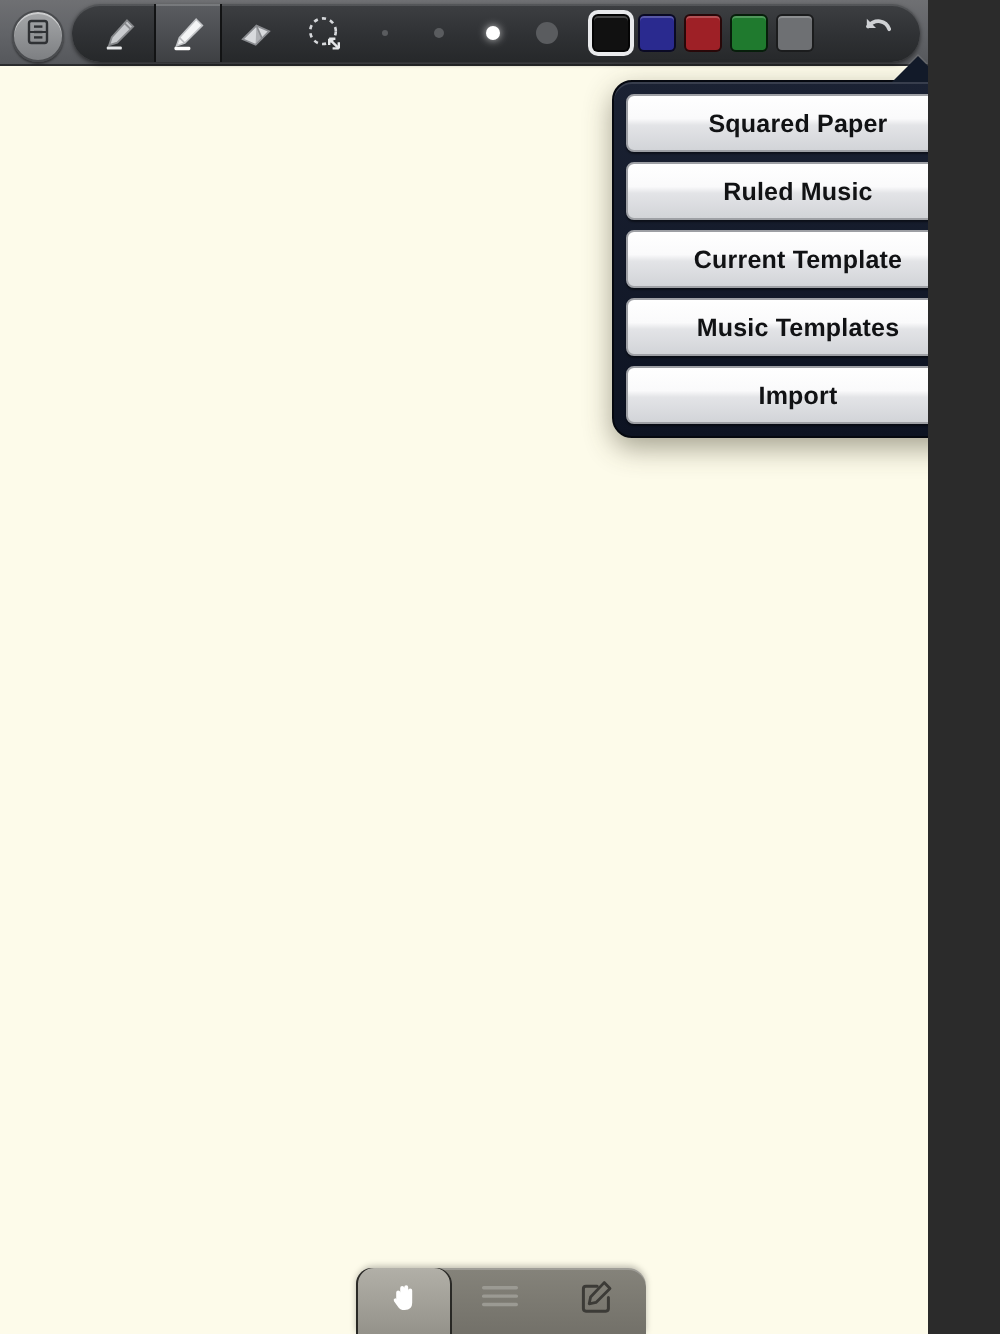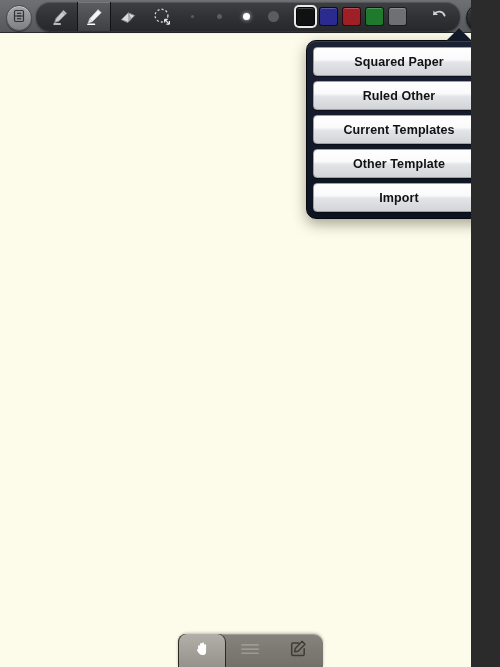--- a/index.html
+++ b/index.html
@@ -5,24 +5,25 @@
   html, body {
     margin: 0;
     padding: 0;
     background: #2b2b2b;
   }
   body {
     font-family: "Liberation Sans", sans-serif;
   }
   #app {
     position: relative;
-    width: 471px;
+    width: 424px;
     height: 667px;
     overflow: hidden;
     background: #FDFBEA;
+    padding-left: 40px;
   }
 
   
   .canvas {
     position: absolute;
     left: 0;
     top: 33px;
     width: 500px;
     height: 634px;
     background: #FDFBEA;
@@ -288,23 +289,23 @@
         </svg>
       </span>
     </div>
 
   </div>
 
   <div class="pop-arrow"></div>
 
   <div class="popover">
     <div class="pop-btn">Squared Paper</div>
-    <div class="pop-btn">Ruled Other</div>
-    <div class="pop-btn">Current Templates</div>
-    <div class="pop-btn">Other Template</div>
+    <div class="pop-btn">Ruled Music</div>
+    <div class="pop-btn">Current Template</div>
+    <div class="pop-btn">Music Templates</div>
     <div class="pop-btn">Import</div>
   </div>
 
   <div class="bottombar">
 
     <div class="bb-item sel">
       <span>
         <svg width="19" height="19" viewBox="0 0 19 19">
           <path d="M5.1 11.9 L5.1 7.3 q0-1.0 1.0-1.0 t1.0 1.0 L7.1 5.0 q0-1.0 1.0-1.0 t1.0 1.0
                    L9.1 4.6 q0-1.0 1.0-1.0 t1.0 1.0 L11.1 6.2 q0-1.0 1.0-1.0 t1.0 1.0

